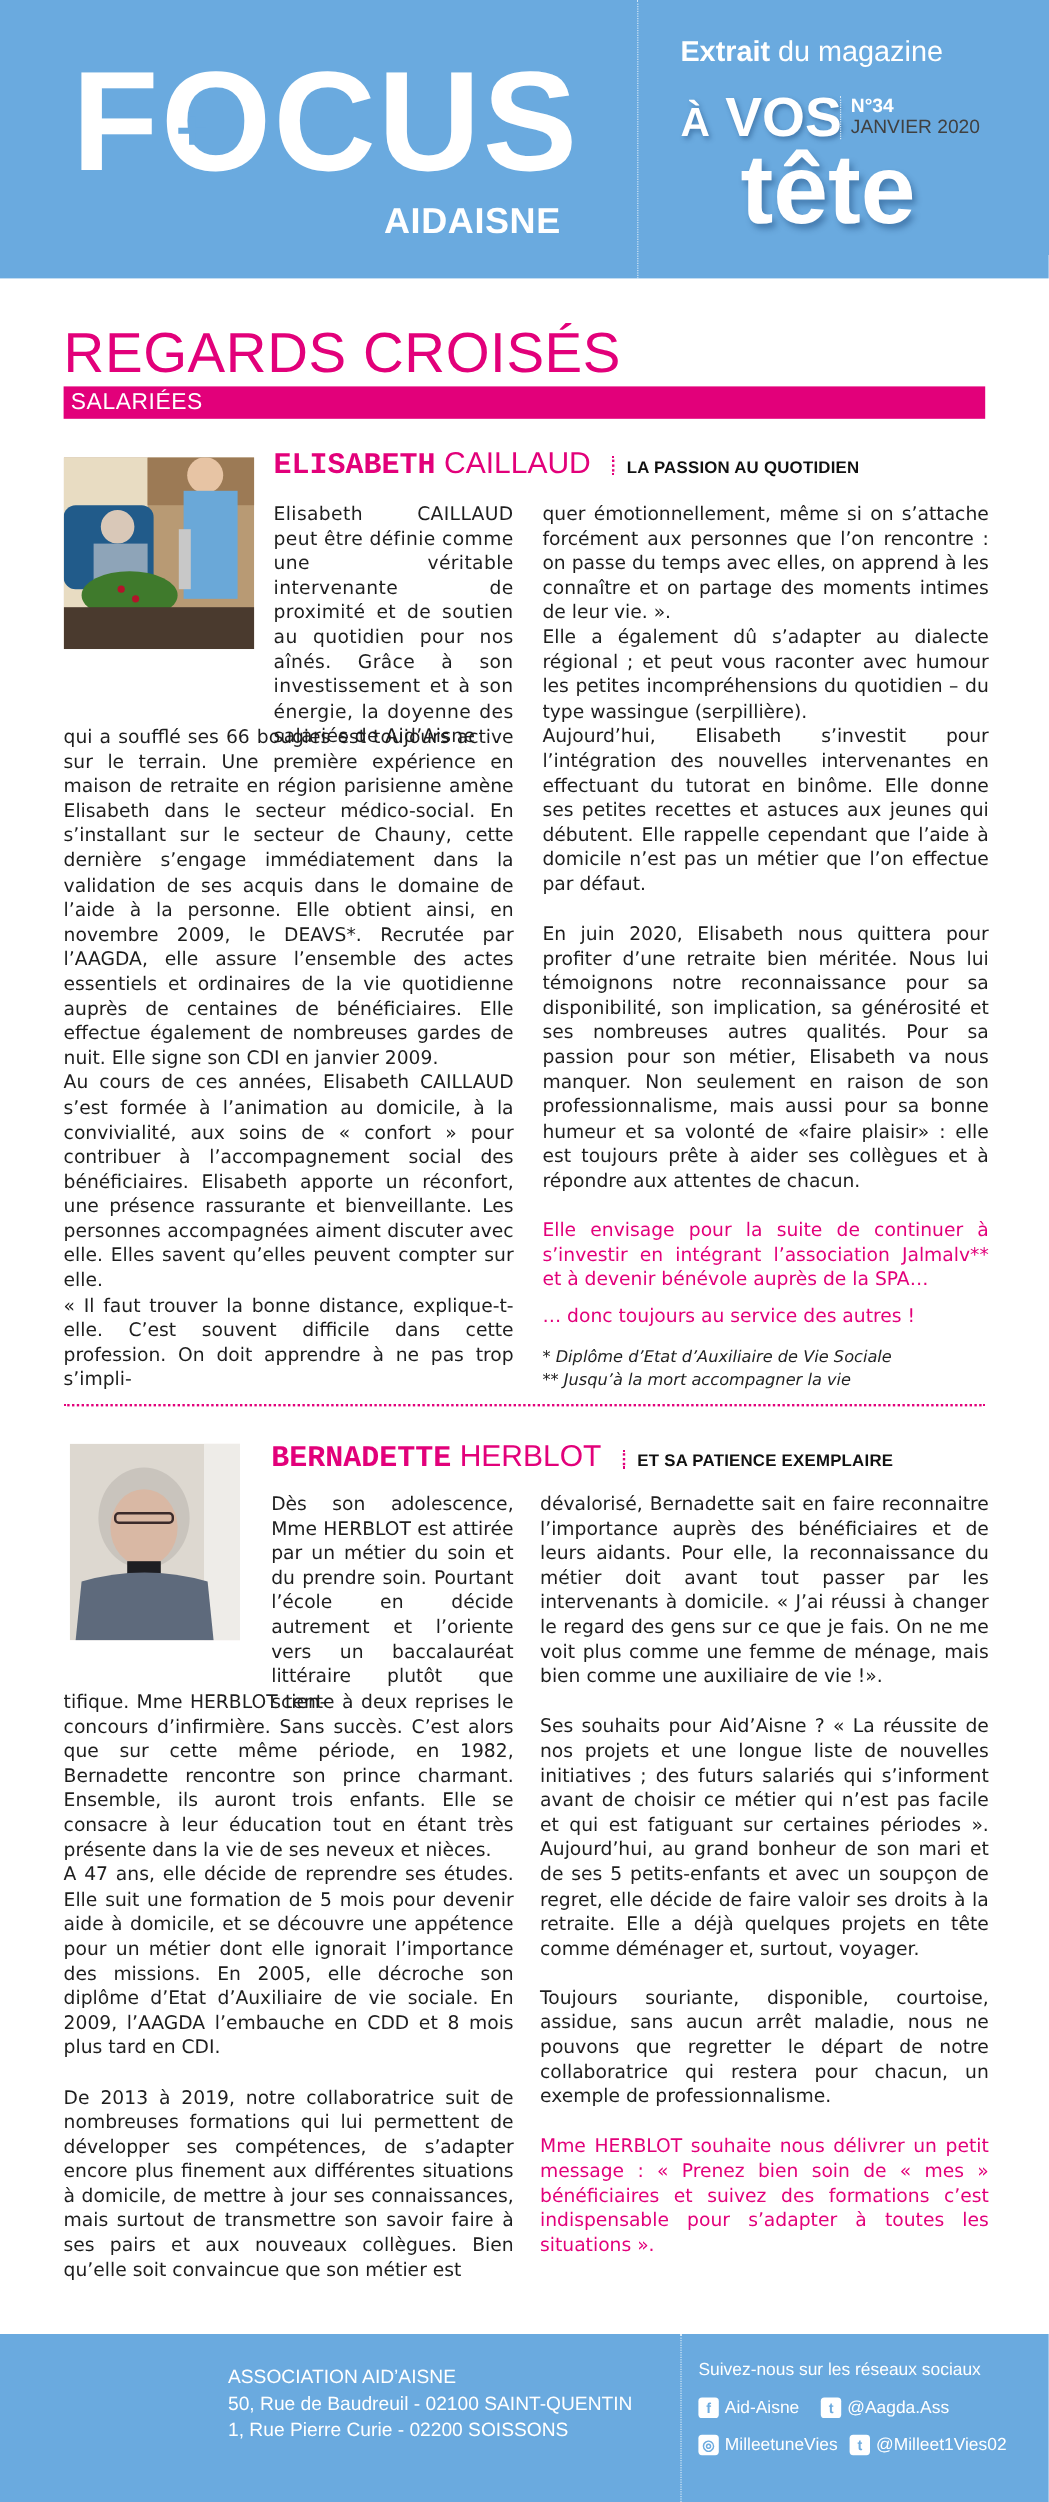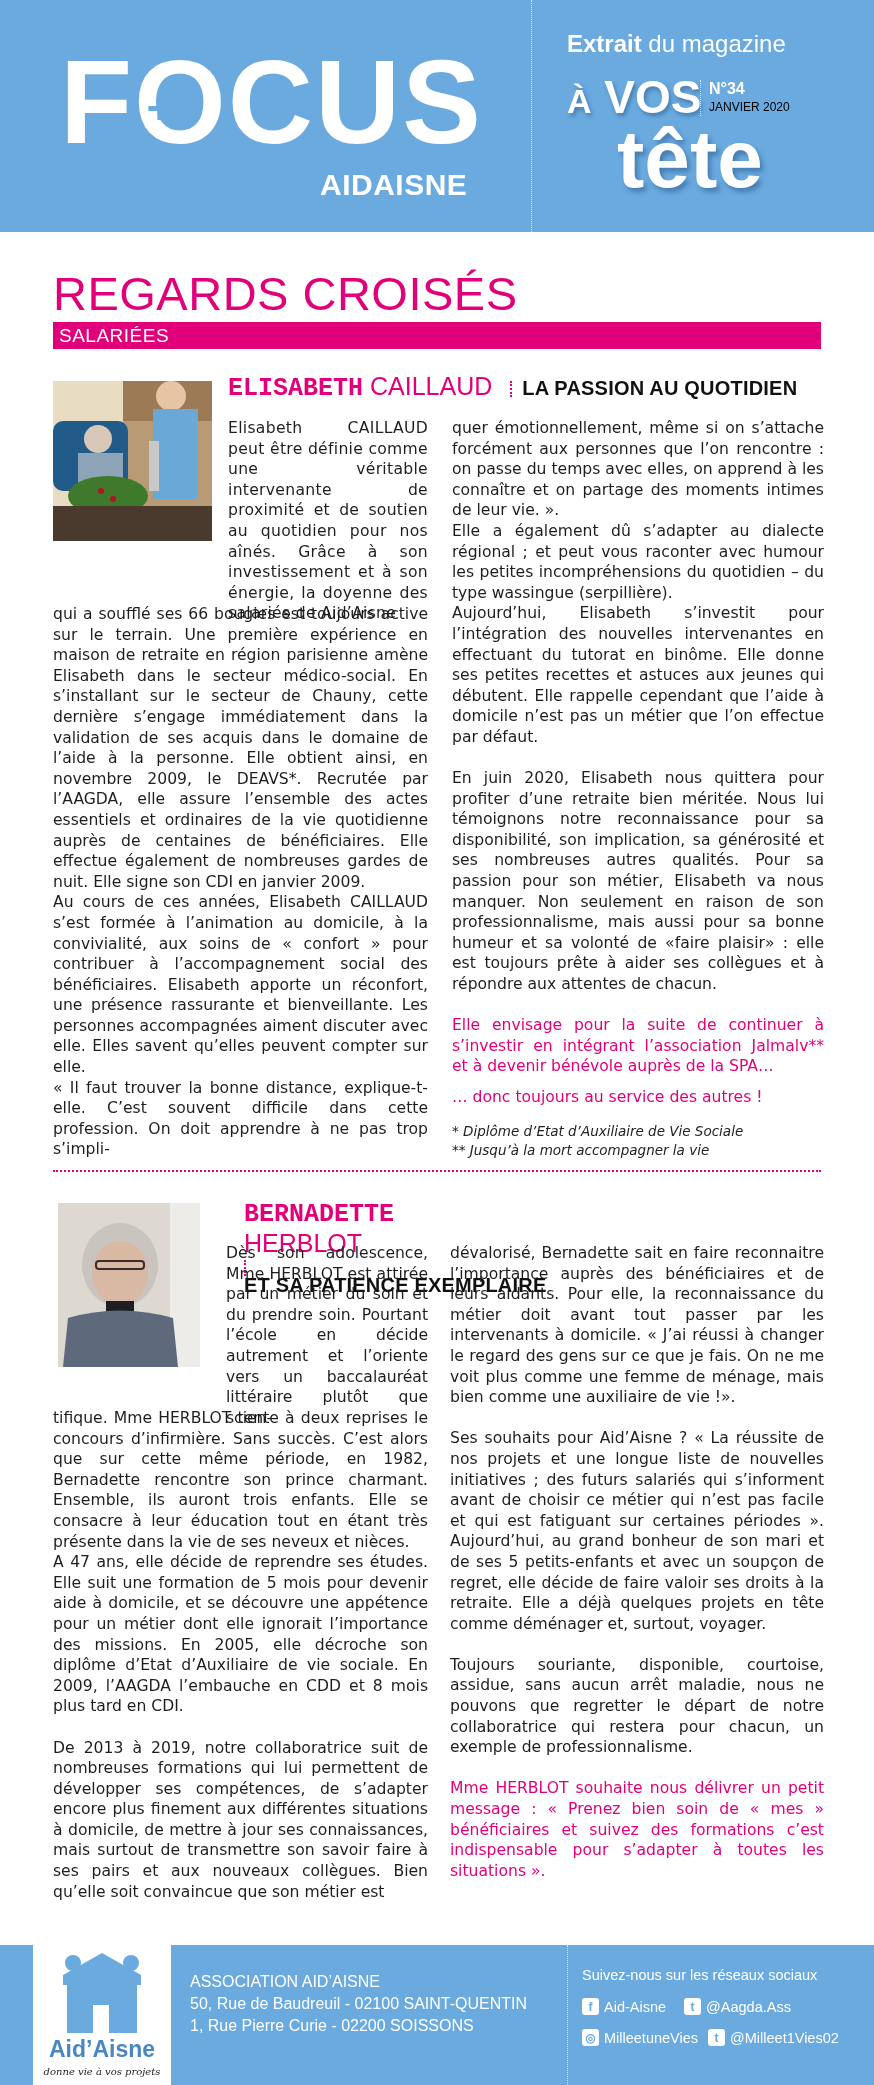--- a/index.html
+++ b/index.html
@@ -11,34 +11,34 @@
     .header-divider { position: absolute; left: 531px; top: 0; height: 232px; border-left: 1.5px dotted #d6e8f7; }
     .focus-logo { position: absolute; left: 60px; top: 52px; font-family: "Liberation Sans", sans-serif; font-weight: bold; font-size: 118px; line-height: 100px; color: #fff; letter-spacing: 2px; }
     .focus-plus { position: absolute; left: 138px; top: 88px; width: 44px; height: 44px; color: #6aaadf; font-size: 46px; font-weight: bold; line-height: 40px; text-align: center; font-family: "Liberation Sans", sans-serif; }
     .aidaisne-label { position: absolute; left: 320px; top: 168px; font-family: "Liberation Sans", sans-serif; font-weight: bold; font-size: 30px; color: #fff; letter-spacing: 0.5px; }
     .extrait { position: absolute; left: 567px; top: 30px; font-family: "Liberation Sans", sans-serif; font-size: 24px; color: #fff; }
     .extrait b { font-weight: bold; }
     .avos { position: absolute; left: 567px; top: 72px; font-family: "Liberation Sans", sans-serif; font-weight: bold; color: #fff; font-size: 46px; line-height: 50px; text-shadow: 2px 3px 4px rgba(0,40,90,0.35); }
     .avos .a { font-size: 34px; }
     .issue-box { position: absolute; left: 700px; top: 80px; border-left: 1.5px dotted #d6e8f7; padding-left: 8px; }
     .issue-num { font-family: "Liberation Sans", sans-serif; font-weight: bold; font-size: 16px; color: #fff; line-height: 18px; }
-    .issue-date { font-family: "Liberation Sans", sans-serif; font-size: 12px; color: #000000; line-height: 18px; }
+    .issue-date { font-family: "Liberation Sans", sans-serif; font-size: 16px; color: #404040; line-height: 18px; }
     .cotes { position: absolute; left: 617px; top: 114px; font-family: "Liberation Sans", sans-serif; font-weight: bold; color: #fff; font-size: 82px; line-height: 90px; text-shadow: 3px 4px 5px rgba(0,40,90,0.35); }
 
     
     .section-title { position: absolute; left: 53px; top: 266px; font-family: "Liberation Sans", sans-serif; font-size: 47px; color: #e2007a; letter-spacing: 0.5px; }
     .section-bar { position: absolute; left: 53px; top: 322px; width: 768px; height: 27px; background: #e2007a; }
     .section-bar span { position: absolute; left: 6px; top: 3px; font-family: "Liberation Sans", sans-serif; font-size: 19px; color: #fff; letter-spacing: 0.5px; }
 
     
     .article-head { position: absolute; display: flex; align-items: baseline; white-space: nowrap; }
     .name-first { font-family: Liberation Mono, monospace; font-weight: bold; font-size: 25px; color: #e2007a; }
     .name-last { font-family: "Liberation Sans", sans-serif; font-size: 25px; color: #e2007a; margin-left: 7px; }
     .head-sep { display: inline-block; height: 16px; border-left: 2px dotted #e2007a; margin: 0 10px 0 18px; position: relative; top: 2px; }
-    .tagline { font-family: "Liberation Sans", sans-serif; font-weight: bold; font-size: 20px; color: #111; letter-spacing: 0.2px; }
+    .tagline { font-family: "Liberation Sans", sans-serif; font-weight: bold; font-size: 14px; color: #111; letter-spacing: 0.2px; }
 
     .photo { position: absolute; overflow: hidden; }
     .body-text { position: absolute; font-size: 15.6px; line-height: 20.6px; color: #1e1e1e; text-align: justify; }
     .body-text p { margin: 0; }
     .gap { height: 20.6px; }
     .pink { color: #e2007a; }
     .note { font-style: italic; font-size: 13.5px; line-height: 19px; color: #222; }
 
     .dotted-sep { position: absolute; left: 53px; top: 1170px; width: 768px; border-top: 2px dotted #e2007a; }
 
@@ -136,21 +136,21 @@
   <svg width="142" height="164" viewBox="0 0 142 164">
     <rect width="142" height="164" fill="#ddd8d0"></rect>
     <rect x="112" y="0" width="30" height="164" fill="#eeece8"></rect>
     <ellipse cx="62" cy="62" rx="38" ry="42" fill="#c9c4bd"></ellipse>
     <ellipse cx="62" cy="70" rx="28" ry="32" fill="#d9b8a4"></ellipse>
     <rect x="38" y="58" width="48" height="8" rx="3" fill="none" stroke="#3a2a2a" stroke-width="2"></rect>
     <rect x="48" y="98" width="28" height="14" fill="#1e1e22"></rect>
     <path d="M5 164 L10 115 Q62 100 115 115 L120 164 Z" fill="#5e6a7c"></path>
   </svg>
 </div>
-<div class="article-head" style="left:226px; top:1200px;flex-direction:column;">
+<div class="article-head" style="left:226px; top:1200px;">
   <span class="name-first">BERNADETTE</span>
   <span class="name-last">HERBLOT</span>
   <span class="head-sep"></span>
   <span class="tagline">ET SA PATIENCE EXEMPLAIRE</span>
 </div>
 
 <div class="body-text" style="left:226px; top:1243px; width:202px;">
   <p>Dès son adolescence, Mme HERBLOT est attirée par un métier du soin et du prendre soin. Pourtant l’école en décide autrement et l’oriente vers un baccalauréat littéraire plutôt que scien-</p>
 </div>
 <div class="body-text" style="left:53px; top:1408px; width:375px;">
@@ -163,32 +163,20 @@
   <p>dévalorisé, Bernadette sait en faire reconnaitre l’importance auprès des bénéficiaires et de leurs aidants. Pour elle, la reconnaissance du métier doit avant tout passer par les intervenants à domicile. « J’ai réussi à changer le regard des gens sur ce que je fais. On ne me voit plus comme une femme de ménage, mais bien comme une auxiliaire de vie !».</p>
   <div class="gap"></div>
   <p>Ses souhaits pour Aid’Aisne ? « La réussite de nos projets et une longue liste de nouvelles initiatives ; des futurs salariés qui s’informent avant de choisir ce métier qui n’est pas facile et qui est fatiguant sur certaines périodes ». Aujourd’hui, au grand bonheur de son mari et de ses 5 petits-enfants et avec un soupçon de regret, elle décide de faire valoir ses droits à la retraite. Elle a déjà quelques projets en tête comme déménager et, surtout, voyager.</p>
   <div class="gap"></div>
   <p>Toujours souriante, disponible, courtoise, assidue, sans aucun arrêt maladie, nous ne pouvons que regretter le départ de notre collaboratrice qui restera pour chacun, un exemple de professionnalisme.</p>
   <div class="gap"></div>
   <p class="pink">Mme HERBLOT souhaite nous délivrer un petit message : « Prenez bien soin de « mes » bénéficiaires et suivez des formations c’est indispensable pour s’adapter à toutes les situations ».</p>
 </div>
 
 <div class="footer">
-  <div class="footer-logo-box">
-    <svg width="138" height="140" viewBox="0 0 138 140">
-      <circle cx="40" cy="18" r="8" fill="#6aaadf"></circle>
-      <circle cx="98" cy="18" r="8" fill="#6aaadf"></circle>
-      <path d="M30 30 L69 8 L108 30 L108 40 L100 40 L100 88 L38 88 L38 40 L30 40 Z" fill="#6aaadf"></path>
-      <rect x="34" y="30" width="14" height="58" fill="#6aaadf"></rect>
-      <rect x="90" y="30" width="14" height="58" fill="#6aaadf"></rect>
-      <rect x="60" y="60" width="16" height="28" fill="#fff"></rect>
-      <text x="69" y="112" text-anchor="middle" font-family="Liberation Sans, sans-serif" font-weight="bold" font-size="23" fill="#4a86c2">Aid’Aisne</text>
-      <text x="69" y="130" text-anchor="middle" font-family="DejaVu Serif, serif" font-style="italic" font-size="10" fill="#222">donne vie à vos projets</text>
-    </svg>
-  </div>
   <div class="footer-org">
     <div>ASSOCIATION AID’AISNE</div>
     <div>50, Rue de Baudreuil - 02100 SAINT-QUENTIN</div>
     <div>1, Rue Pierre Curie - 02200 SOISSONS</div>
   </div>
   <div class="footer-divider"></div>
   <div class="footer-social-title">Suivez-nous sur les réseaux sociaux</div>
   <div class="social-row" style="top:53px;">
     <span class="social-item">
       <span class="social-icon">f</span>

